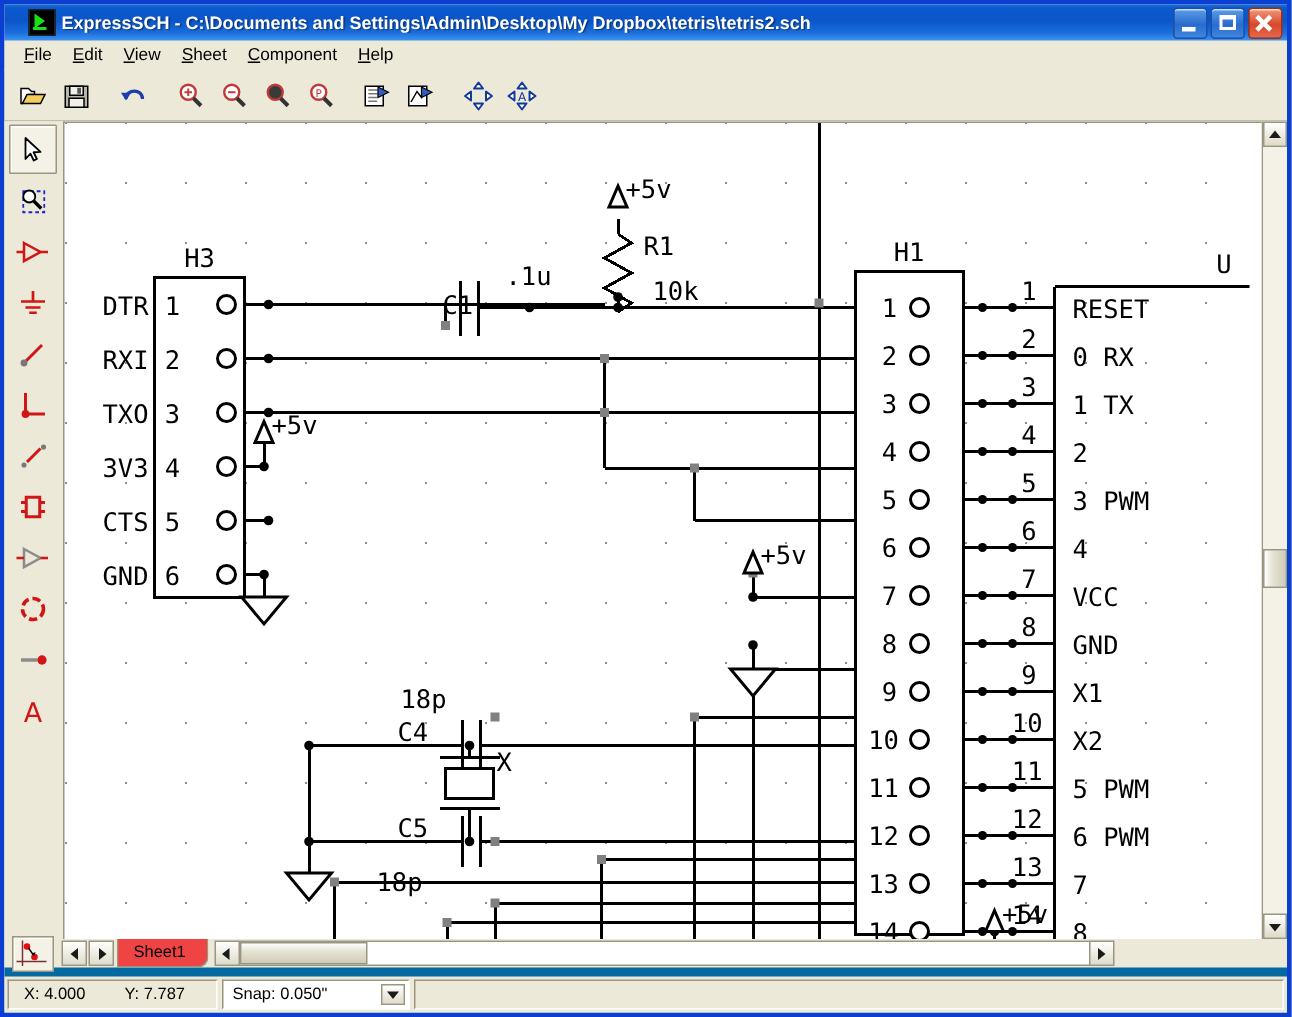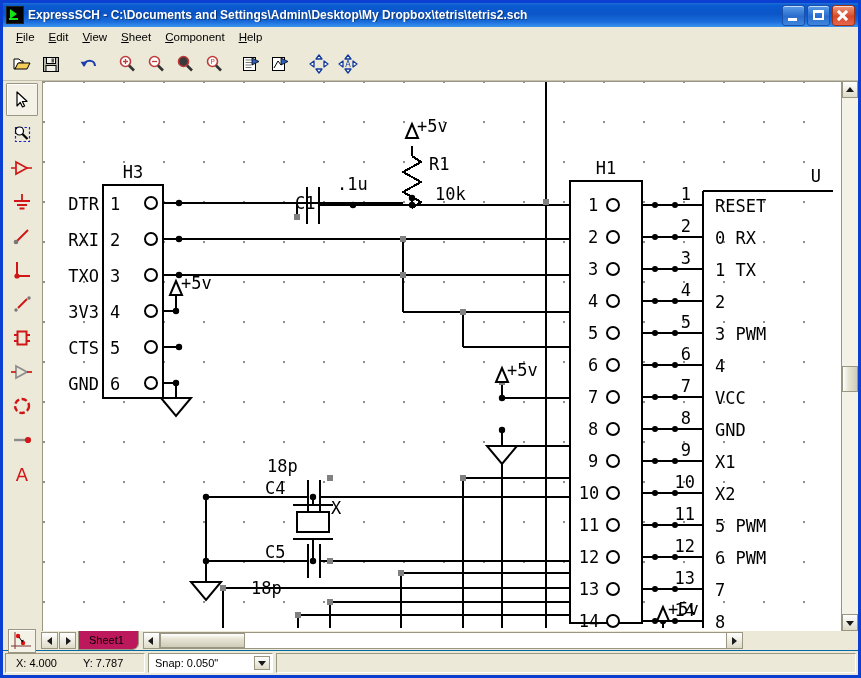--- a/index.html
+++ b/index.html
@@ -15,21 +15,21 @@
     background:#ece9d8;
     border:3px solid #0a3fd1;
     box-sizing:border-box;
     display:flex;flex-direction:column;
   }
   
   .titlebar{
     height:24px;flex:0 0 24px;
     background:linear-gradient(180deg,#1d6fd6 0%,#0a5ad0 10%,#0b55c8 45%,#1b6ddc 78%,#3c94ef 100%);
     display:flex;align-items:center;position:relative;
-    padding-left:3px;
+    padding-left:16px;
   }
   .title-icon{
     width:16px;height:16px;flex:0 0 16px;margin-right:4px;
     background:#000;border:1px solid #222;position:relative;overflow:hidden;
   }
   .title-icon::before{
     content:"";position:absolute;left:3px;top:2px;
     width:0;height:0;border-left:7px solid #16e316;
     border-top:5px solid transparent;border-bottom:5px solid transparent;
   }
@@ -145,34 +145,34 @@
     width:38px;flex:0 0 38px;background:#ece9d8;
     display:flex;align-items:center;justify-content:center;
   }
   .navbtn{
     width:17px;height:17px;background:linear-gradient(180deg,#fff,#dedbc8);
     border:1px solid #9a9681;box-sizing:border-box;position:relative;margin-top:1px;
   }
   .sheettab{
     margin-left:2px;height:18px;display:flex;align-items:center;
     padding:0 14px 0 10px;font-size:11px;color:#000;
-    background:#be185d;border:1px solid #9a9681;border-top:none;
+    background:#ef4444;border:1px solid #9a9681;border-top:none;
     border-radius:0 0 7px 0;position:relative;
   }
   .hscroll{
     height:17px;display:flex;align-items:stretch;margin-top:1px;
   }
   .htrack{width:566px;background:#ffffff;border:1px solid #9a9681;border-left:none;border-right:none;box-sizing:border-box;position:relative;}
   .hthumb{position:absolute;left:0;top:0;bottom:0;width:85px;background:linear-gradient(180deg,#fff,#e6e3d2 40%,#cfccba);border:1px solid #9a9681;box-sizing:border-box;}
 
   
   .statusbar{
     height:24px;flex:0 0 24px;background:#ece9d8;
     display:flex;align-items:center;padding:0 2px;gap:3px;
-    border-top:1px solid #0369a1;
+    border-top:6px solid #0369a1;
   }
   .sunken{
     border:1px solid #9a9681;border-right-color:#fff;border-bottom-color:#fff;
     background:#ece9d8;box-sizing:border-box;height:20px;display:flex;align-items:center;
   }
   .pane-xy{width:140px;padding-left:10px;gap:26px;display:flex;}
   .pane-snap{width:125px;background:#fff;padding-left:6px;position:relative;}
   .snapdrop{
     position:absolute;right:2px;top:2px;width:16px;height:14px;
     background:linear-gradient(180deg,#fff,#dedbc8);border:1px solid #9a9681;box-sizing:border-box;

